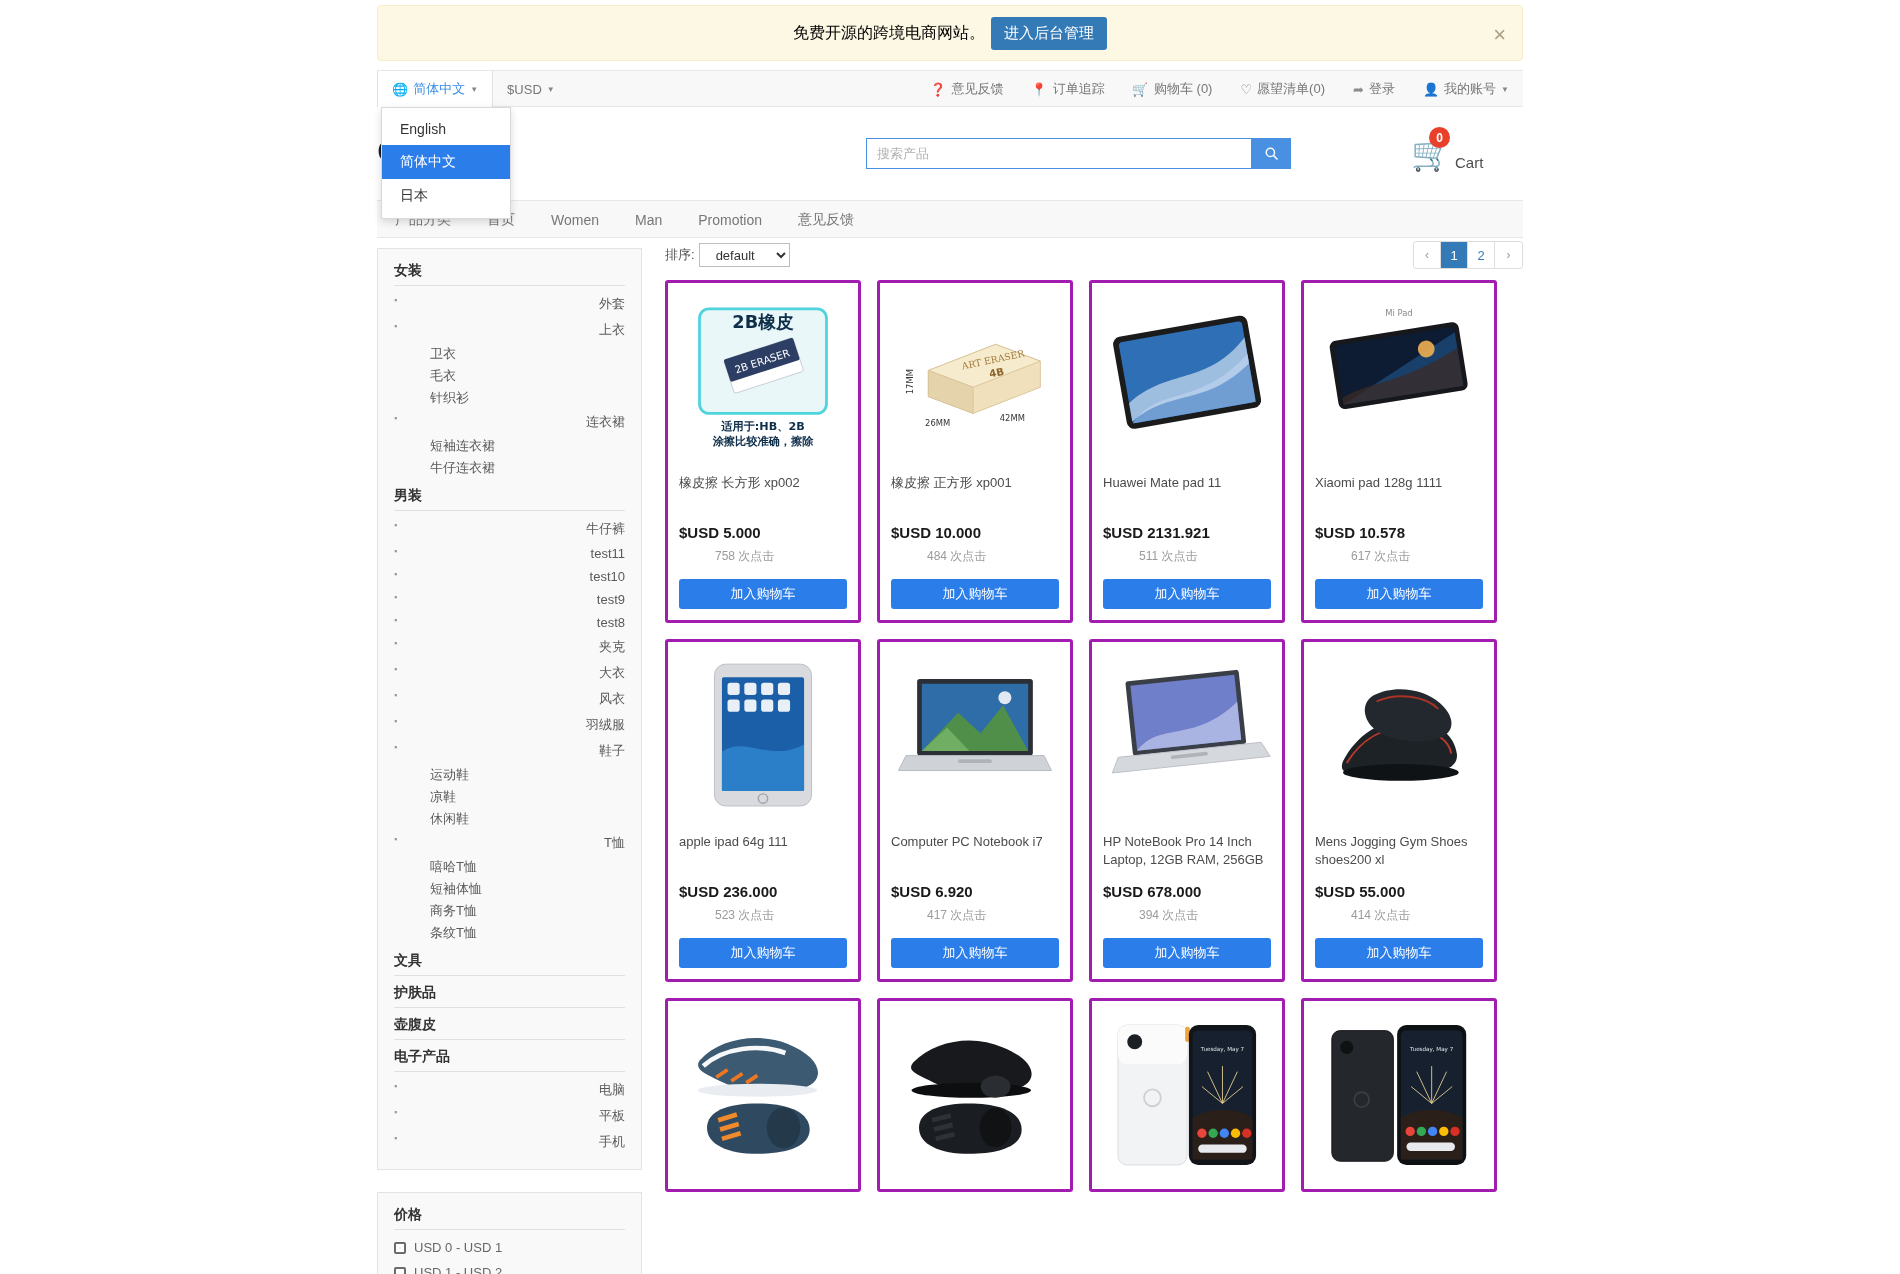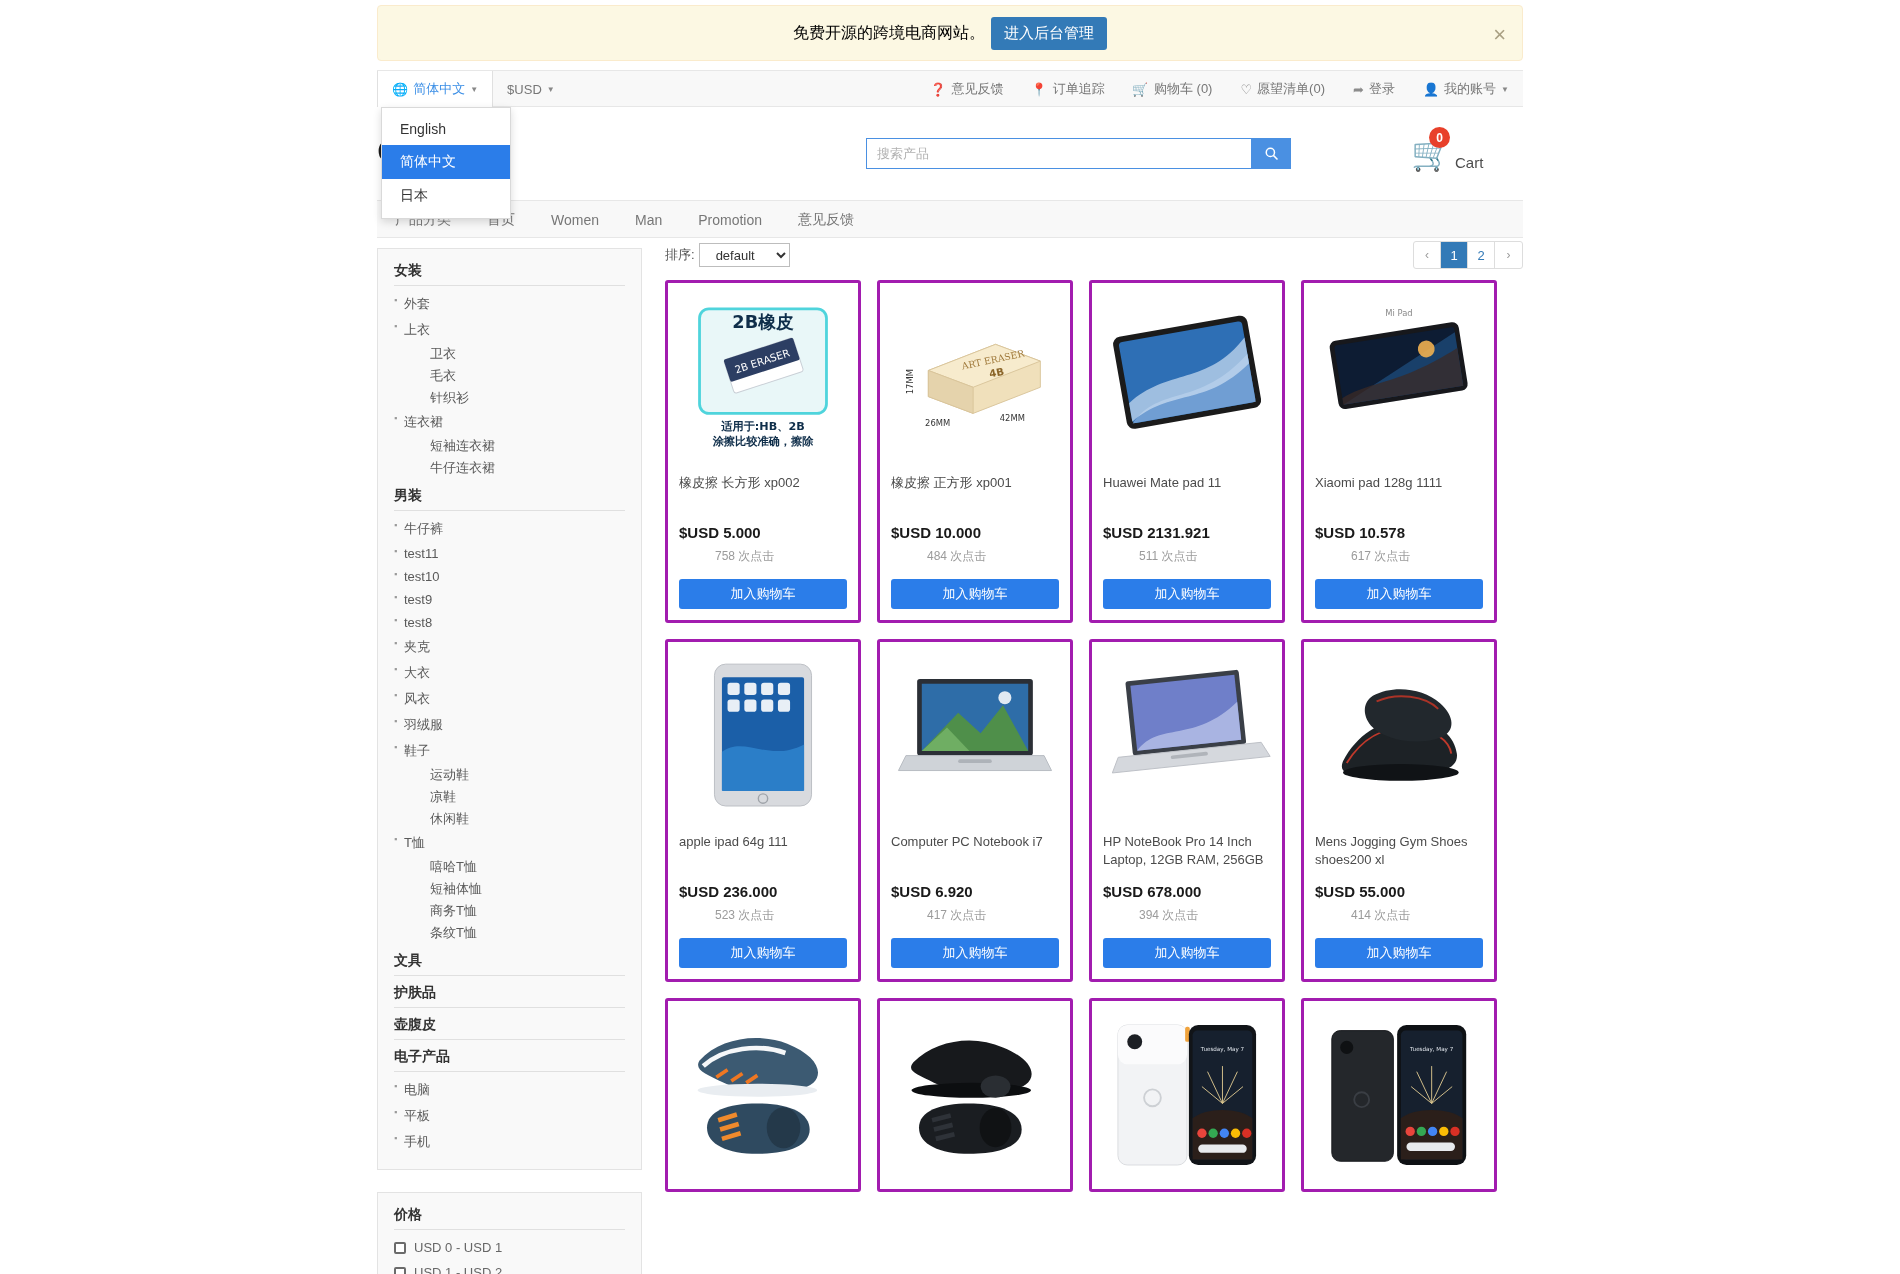--- a/index.html
+++ b/index.html
@@ -130,20 +130,21 @@
     padding: 13px 16px 14px 16px;
   }
   .cat-head {
     font-size: 14px; font-weight: bold; color: #333;
     padding-bottom: 5px; border-bottom: 1px solid #e0e0e0; margin-bottom: 5px;
   }
   .cat-head.spaced { margin-top: 8px; font-family: Liberation Mono, monospace; }
   .cat-l1 {
     font-size: 13px; color: #5a5a5a; padding: 4px 0 4px 10px; cursor: pointer;
     position: relative;
+    text-align: right;
   }
   .cat-l1::before {
     content: "\25AA"; position: absolute; left: 0; top: 4px;
     font-size: 9px; color: #999;
   }
   .cat-l2 {
     font-size: 13px; color: #5a5a5a; padding: 2px 0 2px 36px; cursor: pointer;
   }
   .price-panel { margin-top: 22px; }
   .price-row {

